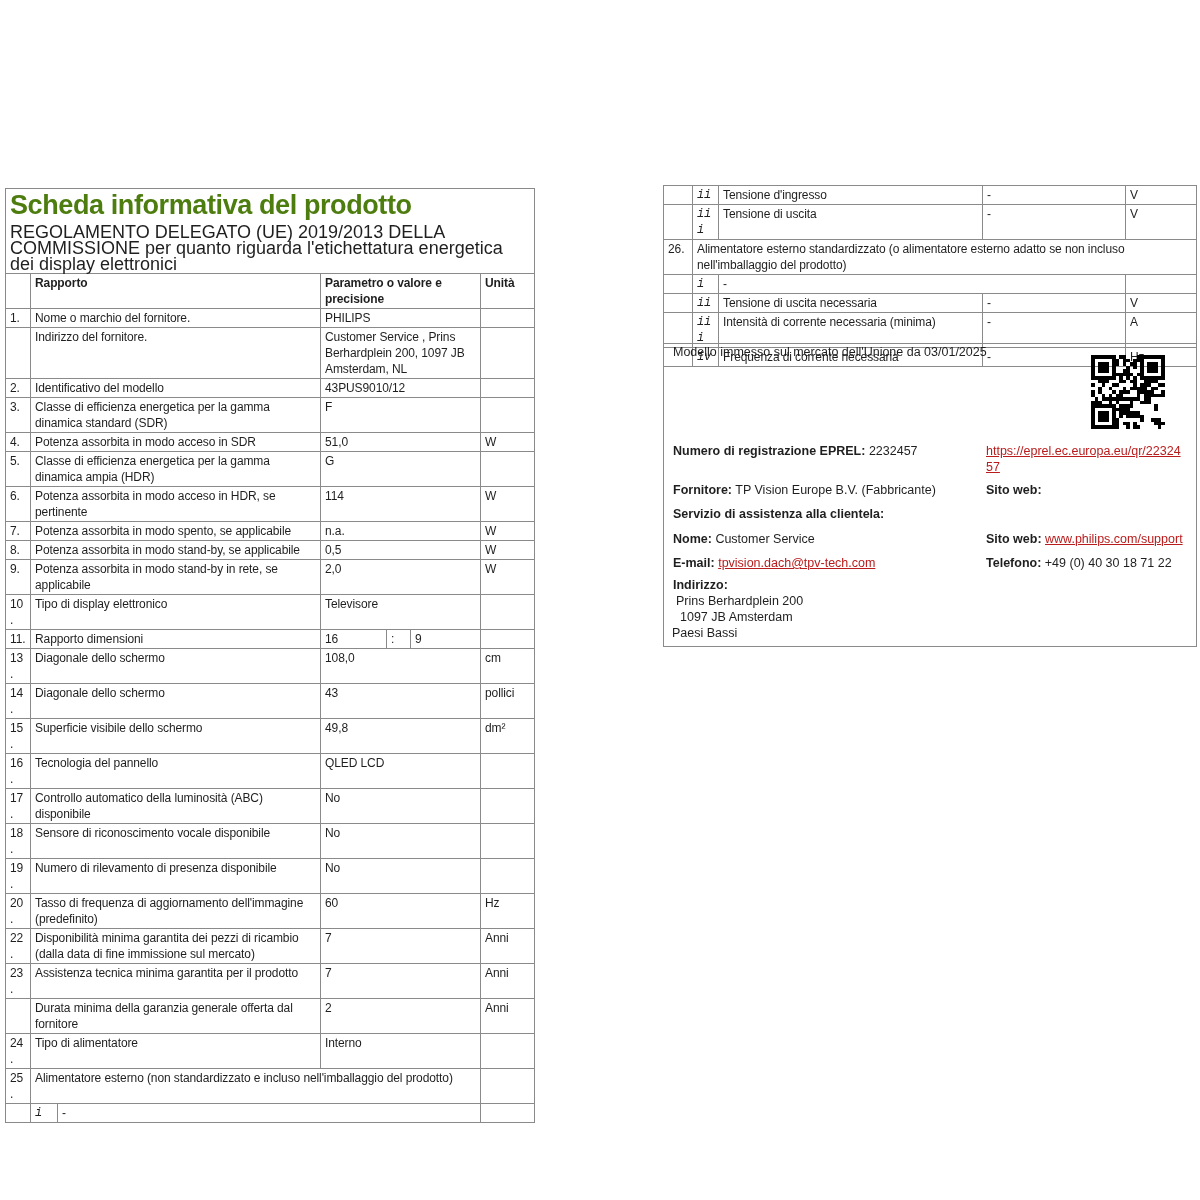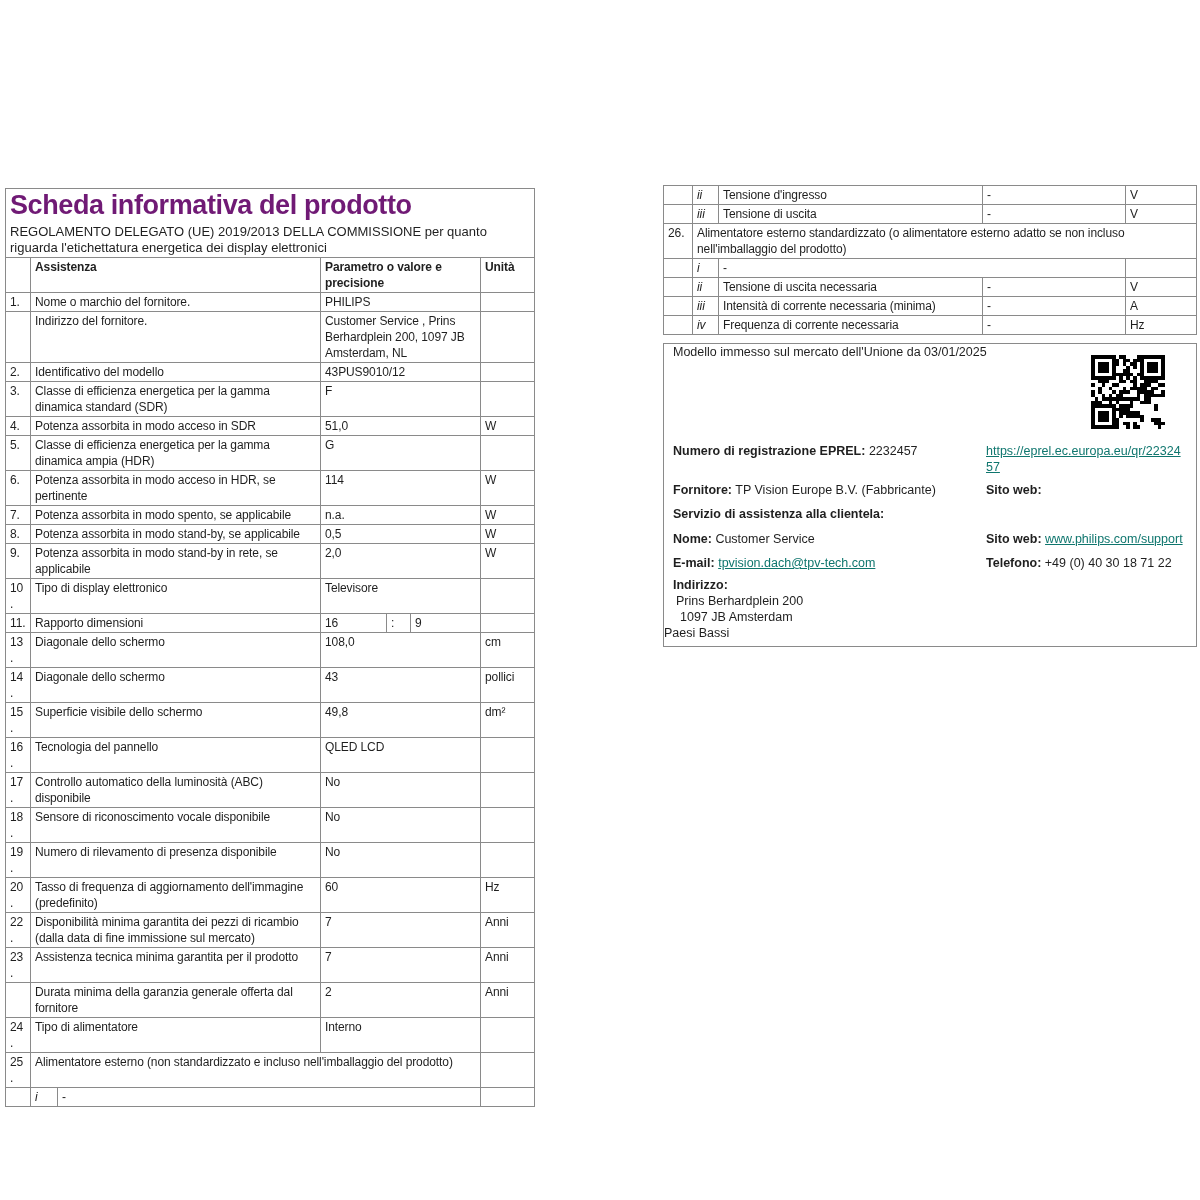--- a/index.html
+++ b/index.html
@@ -11,31 +11,31 @@
   
   .left-sec{position:absolute;left:5px;top:188px;width:529px;}
   .right-tbl-sec{position:absolute;left:663px;top:185px;width:533px;}
   table.tbl{width:100%;border-collapse:collapse;table-layout:fixed;font-size:12px;letter-spacing:-0.1px;}
   table.tbl td, table.tbl th{
     border:1px solid #8a8a8a;padding:1px 4px;vertical-align:top;
     line-height:16px;text-align:left;font-weight:normal;word-wrap:break-word;
   }
   table.tbl th{font-weight:bold;}
   td.title-cell{padding:5px 8px 7px 8px;}
-  h1.doc-title{margin:0;font-size:27px;line-height:30px;font-weight:bold;color:#701a75;letter-spacing:-0.4px;}
-  p.doc-subtitle{margin:4px 0 0 0;font-size:13px;line-height:16px;letter-spacing:0;}
+  h1.doc-title{margin:0;font-size:27px;line-height:30px;font-weight:bold;color:#4d7c0f;letter-spacing:-0.4px;}
+  p.doc-subtitle{margin:4px 0 0 0;font-size:18px;line-height:16px;letter-spacing:0;}
   td.num{text-align:right;padding-right:3px;}
   td.vr{text-align:right;padding-right:5px;}
   td.vc{text-align:center;}
-  td.sub{font-style:italic;}
+  td.sub{font-style:italic;font-family:Liberation Mono, monospace;}
   
   .panel{position:absolute;left:663px;top:343px;width:532px;height:302px;border:1px solid #8a8a8a;font-size:12.5px;line-height:16px;}
   .panel .abs{position:absolute;white-space:nowrap;}
   .panel b{font-weight:bold;}
-  a.lnk{color:#0f766e;text-decoration:underline;cursor:pointer;}
+  a.lnk{color:#b91c1c;text-decoration:underline;cursor:pointer;}
   .eprel-link{position:absolute;left:322px;top:99px;width:198px;word-break:break-all;white-space:normal;display:inline-block;}
   .qr{position:absolute;top:11px;right:31px;width:74px;height:74px;}
 </style>
 </head>
 <body>
 
 <div>
 
   <section class="left-sec">
     <table class="tbl">
@@ -50,21 +50,21 @@
       </colgroup>
       <tbody>
           <tr>
         <td colspan="7" class="title-cell">
           <h1 class="doc-title">Scheda informativa del prodotto</h1>
           <p class="doc-subtitle">REGOLAMENTO DELEGATO (UE) 2019/2013 DELLA COMMISSIONE per quanto riguarda l'etichettatura energetica dei display elettronici</p>
         </td>
       </tr>
       <tr>
         <td class="num"></td>
-        <th colspan="2">Assistenza</th>
+        <th colspan="2">Rapporto</th>
         <th colspan="3">Parametro o valore e precisione</th>
         <th>Unità</th>
       </tr>
 
       <tr>
             <td class="num">1.</td>
             <td colspan="2">Nome o marchio del fornitore.</td>
             <td colspan="3">PHILIPS</td>
             <td></td>
           </tr>
@@ -563,16 +563,16 @@
     <div class="abs" style="left:322px;top:211px;">
       <b>Telefono:</b>
       <span>+49 (0) 40 30 18 71 22</span>
     </div>
 
     <div class="abs" style="left:9px;top:233px;">
       <b>Indirizzo:</b>
     </div>
     <div class="abs" style="left:12px;top:249px;">Prins Berhardplein 200</div>
     <div class="abs" style="left:16px;top:265px;">1097 JB Amsterdam</div>
-    <div class="abs" style="left:0;top:281px;">Paesi Bassi</div>
+    <div class="abs" style="left:8px;top:281px;">Paesi Bassi</div>
   </div>
 
 </div>
 
 </body></html>

